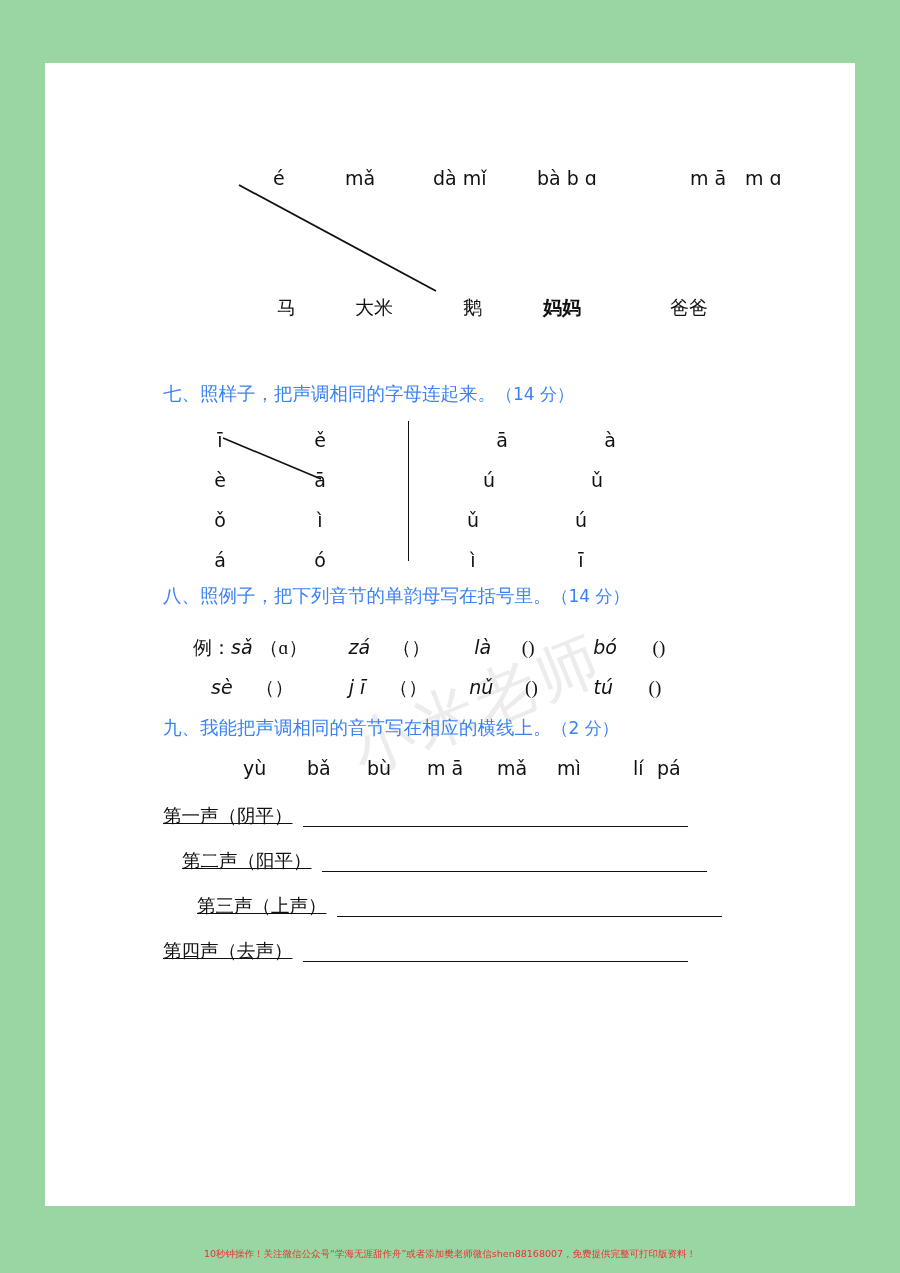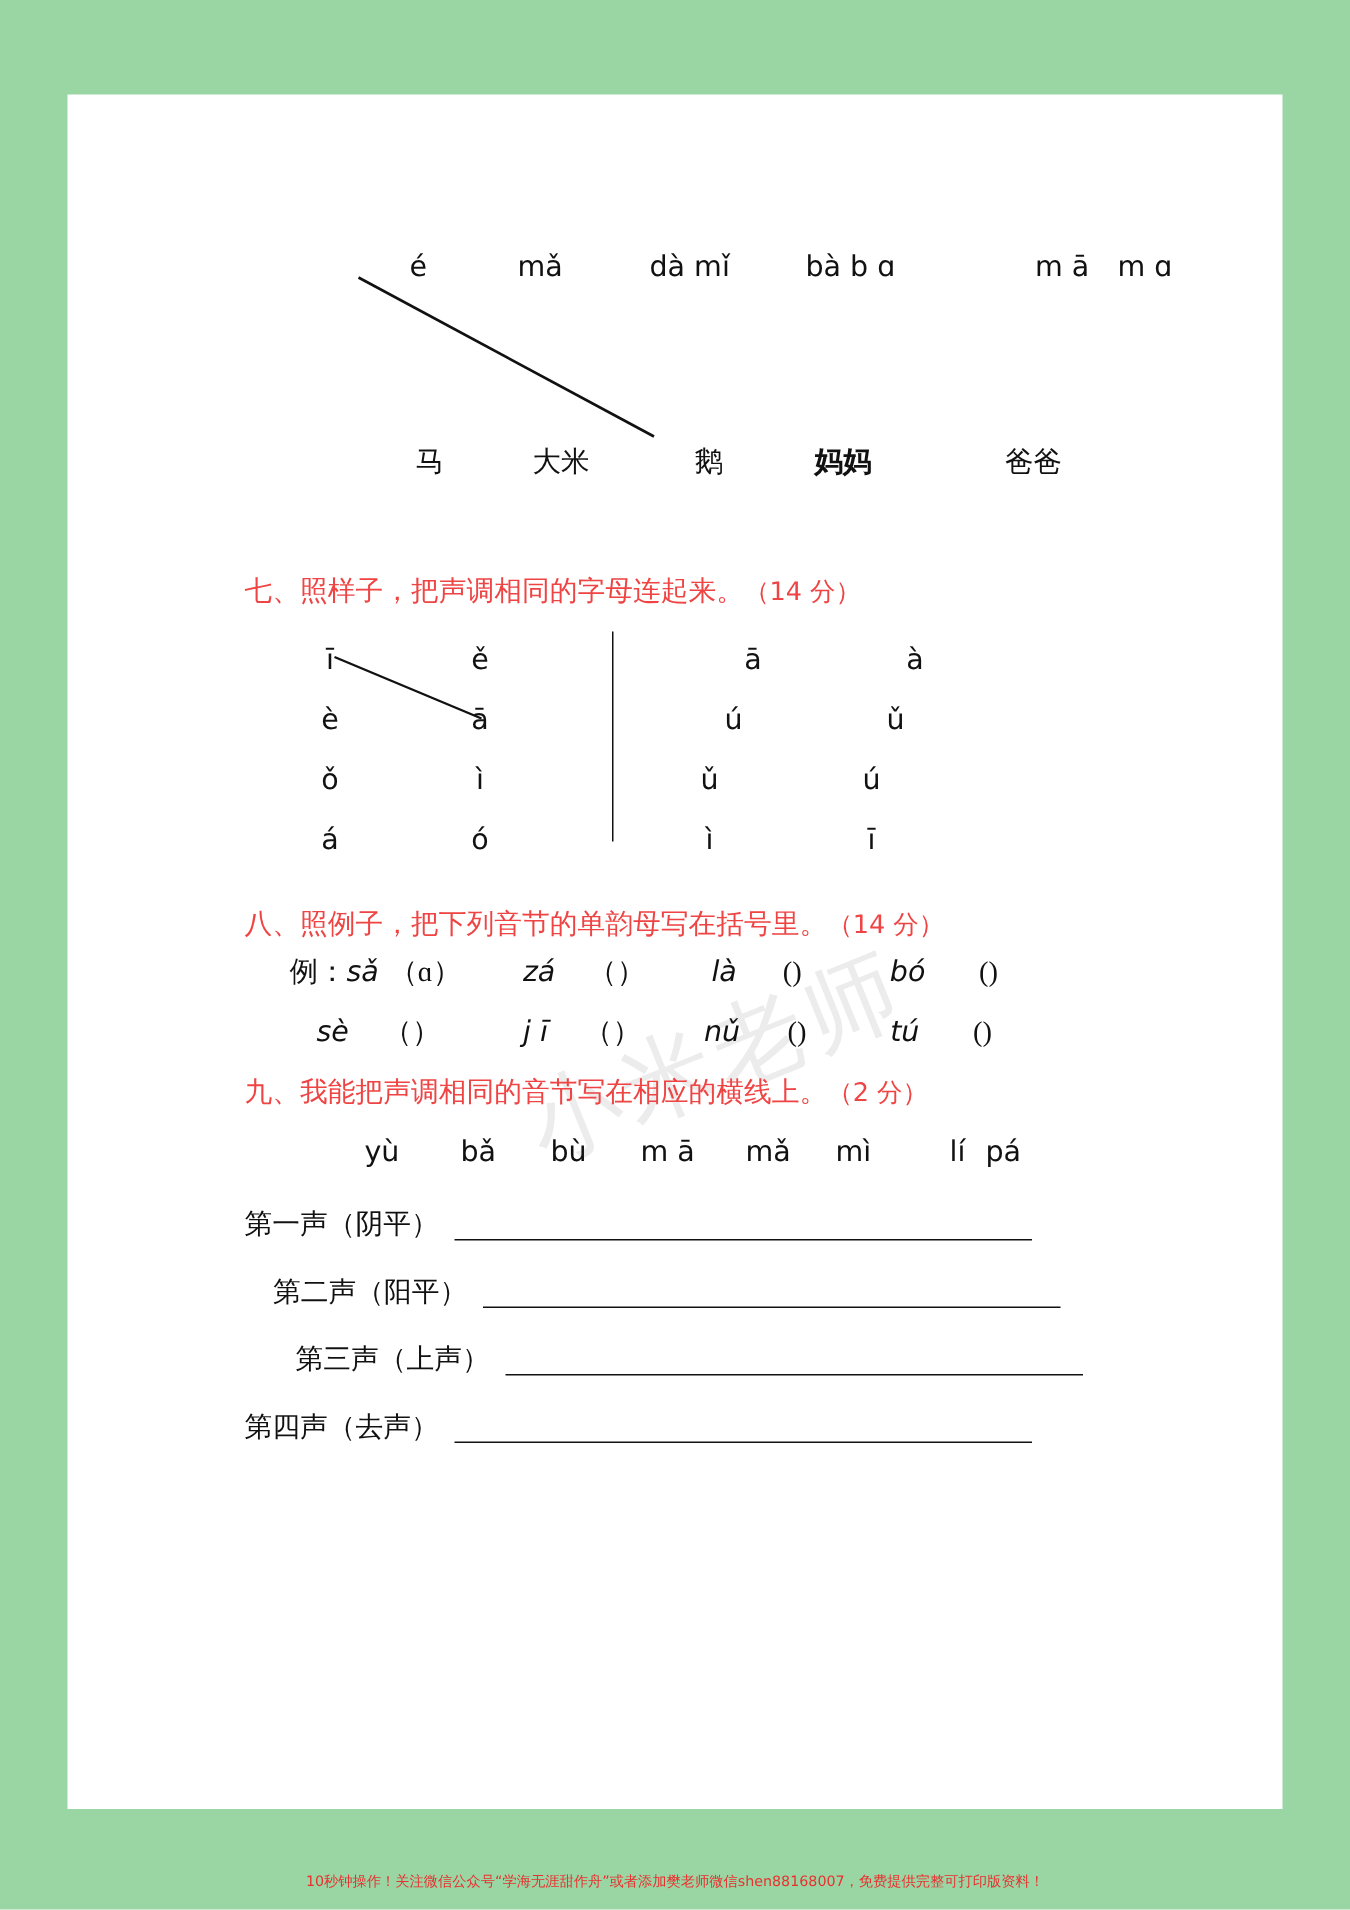--- a/index.html
+++ b/index.html
@@ -79,21 +79,21 @@
     height: 1143px;
     z-index: 1;
     pointer-events: none;
   }
 
   
   .heading {
     position: absolute;
     font-family: "Liberation Serif", serif;
     font-size: 18.5px;
-    color: #ef4444;
+    color: #3b82f6;
     white-space: nowrap;
     left: 118px;
   }
   .heading .score {
     font-family: "DejaVu Sans", sans-serif;
     font-size: 17px;
   }
 
   
   .tone-grid {
@@ -160,20 +160,21 @@
     height: 36px;
   }
   .toneline .label {
     position: absolute;
     left: 0;
     top: 0;
     font-family: "Liberation Serif", serif;
     font-size: 18.5px;
     color: #111;
     white-space: nowrap;
+    text-decoration: underline;
   }
   .toneline .blank {
     position: absolute;
     left: 140px;
     top: 23px;
     width: 385px;
     border-bottom: 1.5px solid #111;
   }
 
   
@@ -240,21 +241,21 @@
       <span class="tone-cell" style="left:437px; top:6px;">ā</span>
       <span class="tone-cell" style="left:545px; top:6px;">à</span>
       <span class="tone-cell" style="left:424px; top:46px;">ú</span>
       <span class="tone-cell" style="left:532px; top:46px;">ǔ</span>
       <span class="tone-cell" style="left:408px; top:86px;">ǔ</span>
       <span class="tone-cell" style="left:516px; top:86px;">ú</span>
       <span class="tone-cell" style="left:408px; top:126px;">ì</span>
       <span class="tone-cell" style="left:516px; top:126px;">ī</span>
     </div>
 
-    <div class="heading" style="top:540px;">
+    <div class="heading" style="top:520px;">
       <span>八、照例子，把下列音节的单韵母写在括号里。</span><span class="score">（14 分）</span>
     </div>
 
     <div class="exrow" style="left:148px; top:572px;">
       <span class="lead">例：</span><span class="item">sǎ</span><span class="paren" style="width:62px; text-align:center;">（<span>ɑ</span>）</span>
       <span style="display:inline-block; width:28px;"></span><span class="item">zá</span><span class="paren" style="width:82px; text-align:center;">（<span></span>）</span>
       <span style="display:inline-block; width:16px;"></span><span class="item">là</span><span class="paren" style="width:74px; text-align:center;">(<span></span>)</span>
       <span style="display:inline-block; width:22px;"></span><span class="item">bó</span><span class="paren" style="width:84px; text-align:center;">(<span></span>)</span>
     </div>
 

